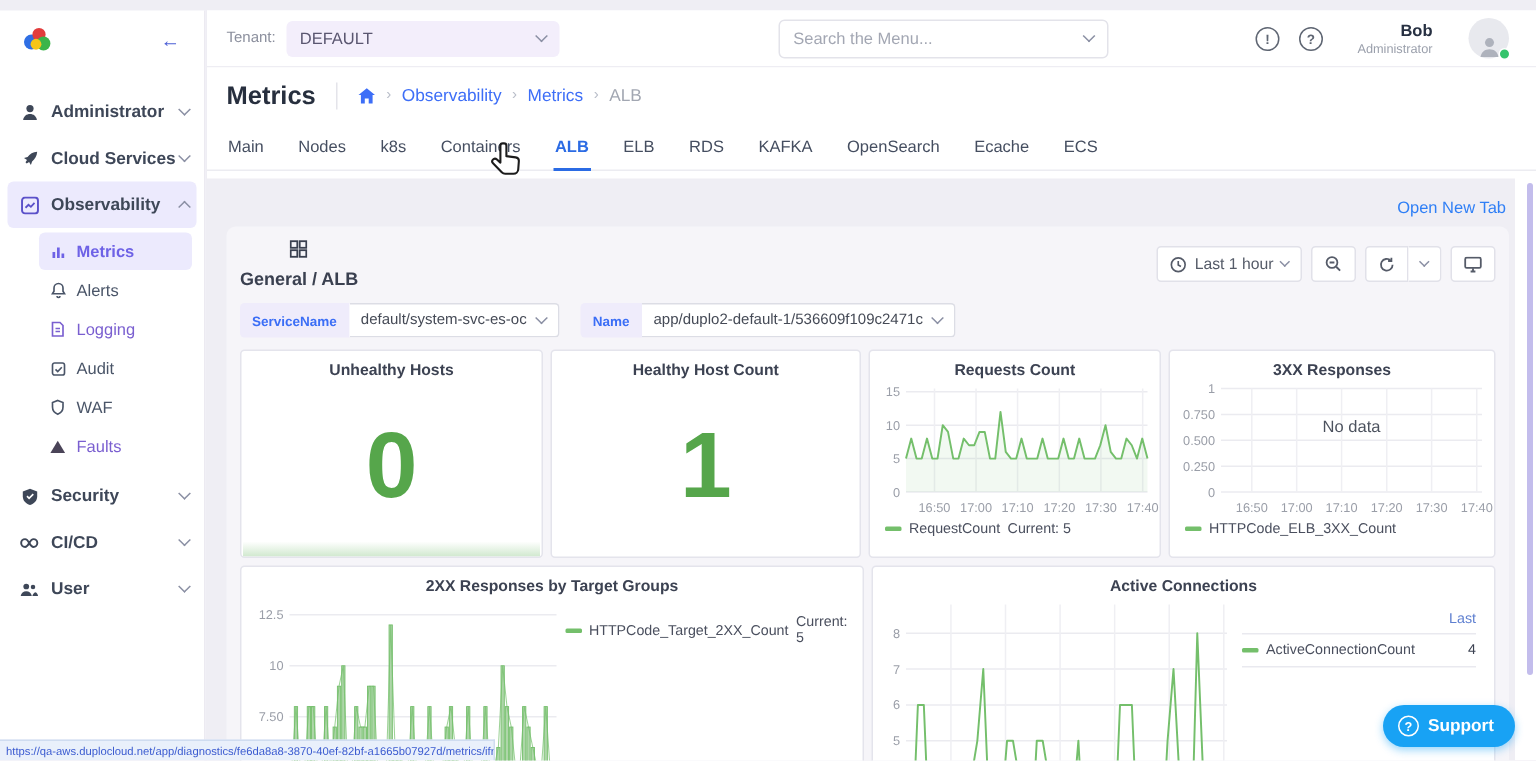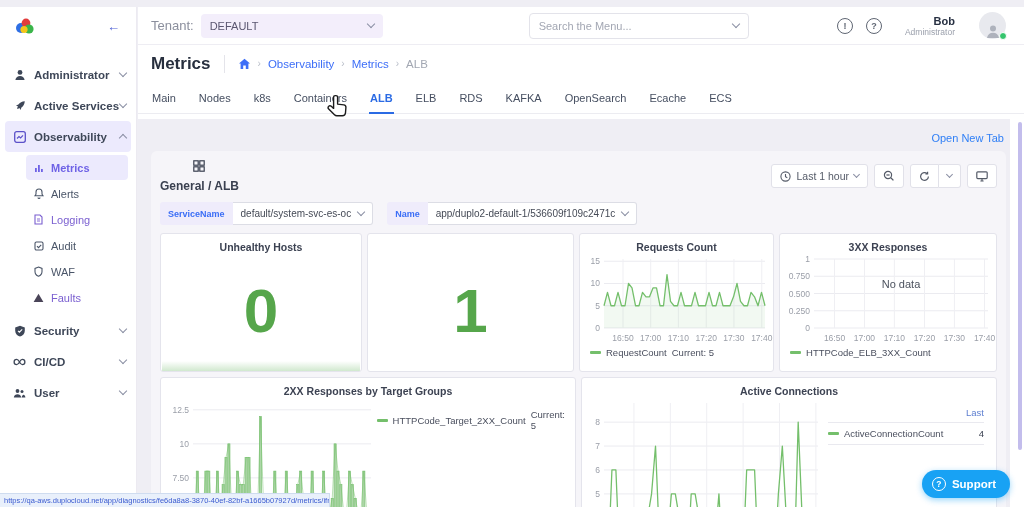--- a/index.html
+++ b/index.html
@@ -20,21 +20,21 @@
   .sub-item { display:flex; align-items:center; height:25px; margin:1px 8px 1px 26px; padding-left:7px; font-size:11px; color:#4a5568; border-radius:4px; cursor:pointer; }
   .sub-item .lbl { margin-left:7px; }
   .sub-item.active { background:#eceafd; color:#6e62e6; font-weight:bold; }
   .sub-item.tinted { color:#7a5fd0; }
   .icon13 { width:13px; height:13px; display:inline-flex; align-items:center; justify-content:center; flex:none; }
   .icon11 { width:11px; height:11px; display:inline-flex; align-items:center; justify-content:center; flex:none; }
 
   
   .main { position:absolute; left:138px; right:0; top:7px; bottom:0; background:#fff; }
   .topbar { height:38px; display:flex; align-items:center; border-bottom:1px solid #eeedf3; padding:0 18px 0 13px; background:#fff; }
-  .tenant-label { color:#8b8f9d; font-size:13px; margin-right:7px; }
+  .tenant-label { color:#8b8f9d; font-size:10px; margin-right:7px; }
   .tenant-select { width:182px; height:24px; background:#f3eefb; border-radius:4px; display:flex; align-items:center; padding:0 9px; font-size:11px; color:#5a5670; cursor:pointer; }
   .tenant-select .val { flex:1; }
   .search-select { margin-left:146px; width:220px; height:26px; background:#fff; border:1px solid #e3e3ea; border-radius:4px; display:flex; align-items:center; padding:0 9px; font-size:11px; color:#a3a7b3; cursor:text; }
   .search-select .val { flex:1; }
   .top-icons { margin-left:auto; display:flex; align-items:center; gap:13px; }
   .circ-icon { width:16px; height:16px; border:1.3px solid #5f6673; border-radius:50%; display:flex; align-items:center; justify-content:center; font-size:9px; color:#5f6673; font-weight:bold; cursor:pointer; }
   .user-block { display:flex; align-items:center; gap:24px; margin-left:10px; cursor:pointer; }
   .user-text { text-align:right; }
   .user-name { font-size:11px; font-weight:bold; color:#273042; }
   .user-role { font-size:8.5px; color:#9ba0ac; }
@@ -135,21 +135,21 @@
       <span class="lbl">Administrator</span>
       <span class="chev"></span>
     </div>
 
     <div class="nav-item">
       <span class="icon13">
         <svg class="ic" width="12" height="12" viewBox="0 0 12 12">
             <path d="M10.8 1.2c-2.8.2-5 1.5-6.4 3.4L2 5.4l2 1.2-1 1.6 .8.8 1.6-1 1.2 2 .8-2.4c1.9-1.4 3.2-3.6 3.4-6.4z" fill="#3e4758"></path>
           </svg>
       </span>
-      <span class="lbl">Active Services</span>
+      <span class="lbl">Cloud Services</span>
       <span class="chev"></span>
     </div>
 
 
     <div class="nav-item active">
       <span class="icon13">
         <svg class="ic" width="12" height="12" viewBox="0 0 12 12">
             <rect x="0.7" y="0.7" width="10.6" height="10.6" rx="2" fill="none" stroke="#5b51c9" stroke-width="1.3"></rect>
             <path d="M3 7.5l2-2 1.6 1.4 2.4-2.6" fill="none" stroke="#5b51c9" stroke-width="1.2"></path>
           </svg>
@@ -385,20 +385,21 @@
         </div>
       </div>
 
       <div class="grid1">
         <div class="card stat">
           <div class="card-title">Unhealthy Hosts</div>
           <div class="stat-num">0</div>
           <div class="stat-strip"></div>
         </div>
         <div class="card stat">
+          <div class="card-title">Healthy Host Count</div>
           <div class="stat-num">1</div>
         </div>
         <div class="card chart1">
           <div class="card-title">Requests Count</div>
           <div class="chart-sm"><svg width="193" height="92" viewBox="0 0 193 92">
                 <line x1="24" x2="185" y1="75" y2="75" stroke="#ebebf0" stroke-width="1"></line>
                 <text x="20" y="78" text-anchor="end" font-size="8.5" fill="#9a9ea8" font-family="Liberation Sans, sans-serif">0</text>
                 <line x1="24" x2="185" y1="52.74193548387097" y2="52.74193548387097" stroke="#ebebf0" stroke-width="1"></line>
                 <text x="20" y="55.74193548387097" text-anchor="end" font-size="8.5" fill="#9a9ea8" font-family="Liberation Sans, sans-serif">5</text>
                 <line x1="24" x2="185" y1="30.483870967741936" y2="30.483870967741936" stroke="#ebebf0" stroke-width="1"></line>

